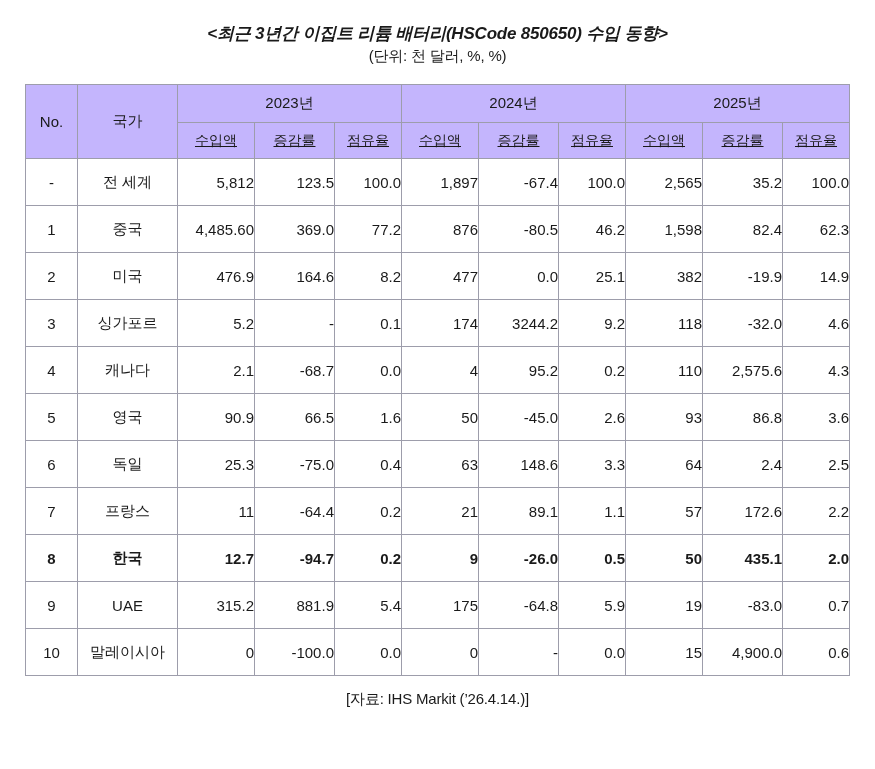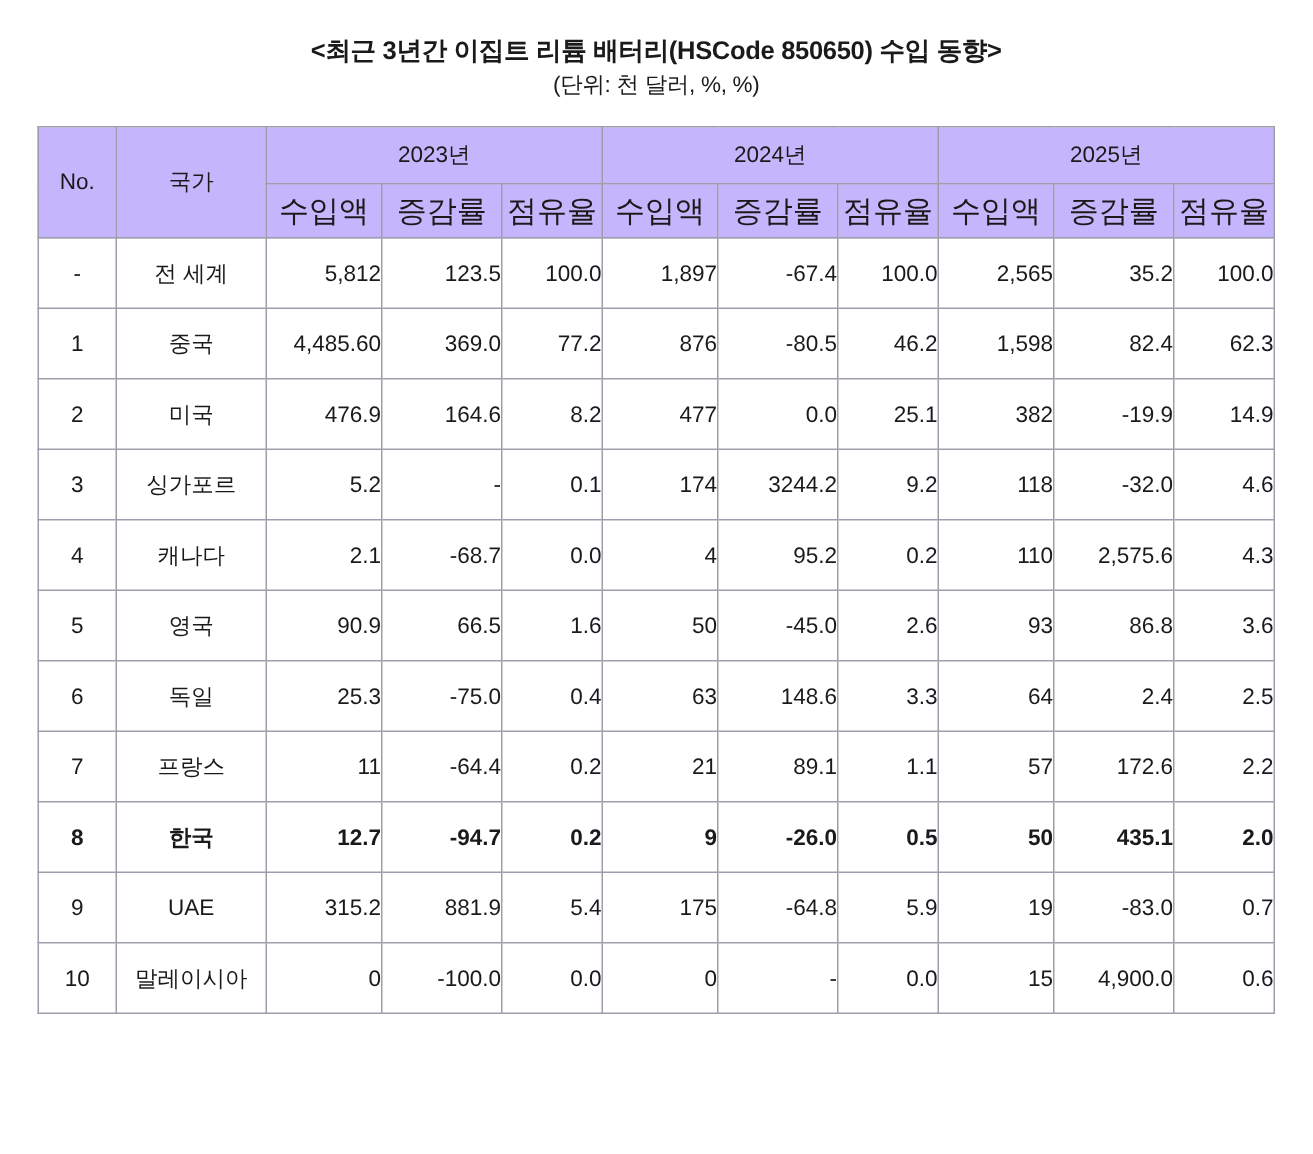--- a/index.html
+++ b/index.html
@@ -21,20 +21,21 @@
     display: flex;
     flex-direction: column;
     align-items: center;
   }
   .title {
     font-size: 17px;
     font-weight: 700;
     text-align: center;
     margin-top: 8px;
     letter-spacing: -0.2px;
+    font-style: italic;
   }
   .subtitle {
     font-size: 15px;
     font-weight: 400;
     text-align: center;
     margin-top: 2px;
     letter-spacing: -0.2px;
   }
   table.data {
     border-collapse: collapse;
@@ -54,21 +55,22 @@
     background: #c4b5fd;
     font-weight: 700;
     text-align: center;
     font-size: 15.5px;
   }
   thead th.yr {
     height: 38px;
   }
   thead th.sub {
     height: 36px;
-    font-size: 20px;
+    font-size: 14px;
+    text-decoration: underline;
   }
   thead th.no-col, thead th.country-col {
     height: 74px;
     margin-left: 28px;
   }
   td.c {
     text-align: center;
   }
   td.r {
     text-align: right;
@@ -279,14 +281,15 @@
           <td class="r">0</td>
           <td class="r">-</td>
           <td class="r">0.0</td>
           <td class="r">15</td>
           <td class="r">4,900.0</td>
           <td class="r">0.6</td>
         </tr>
       </tbody>
   </table>
 
+  <div class="source">[자료: IHS Markit (’26.4.14.)]</div>
 
 </div>
 
 </body></html>

